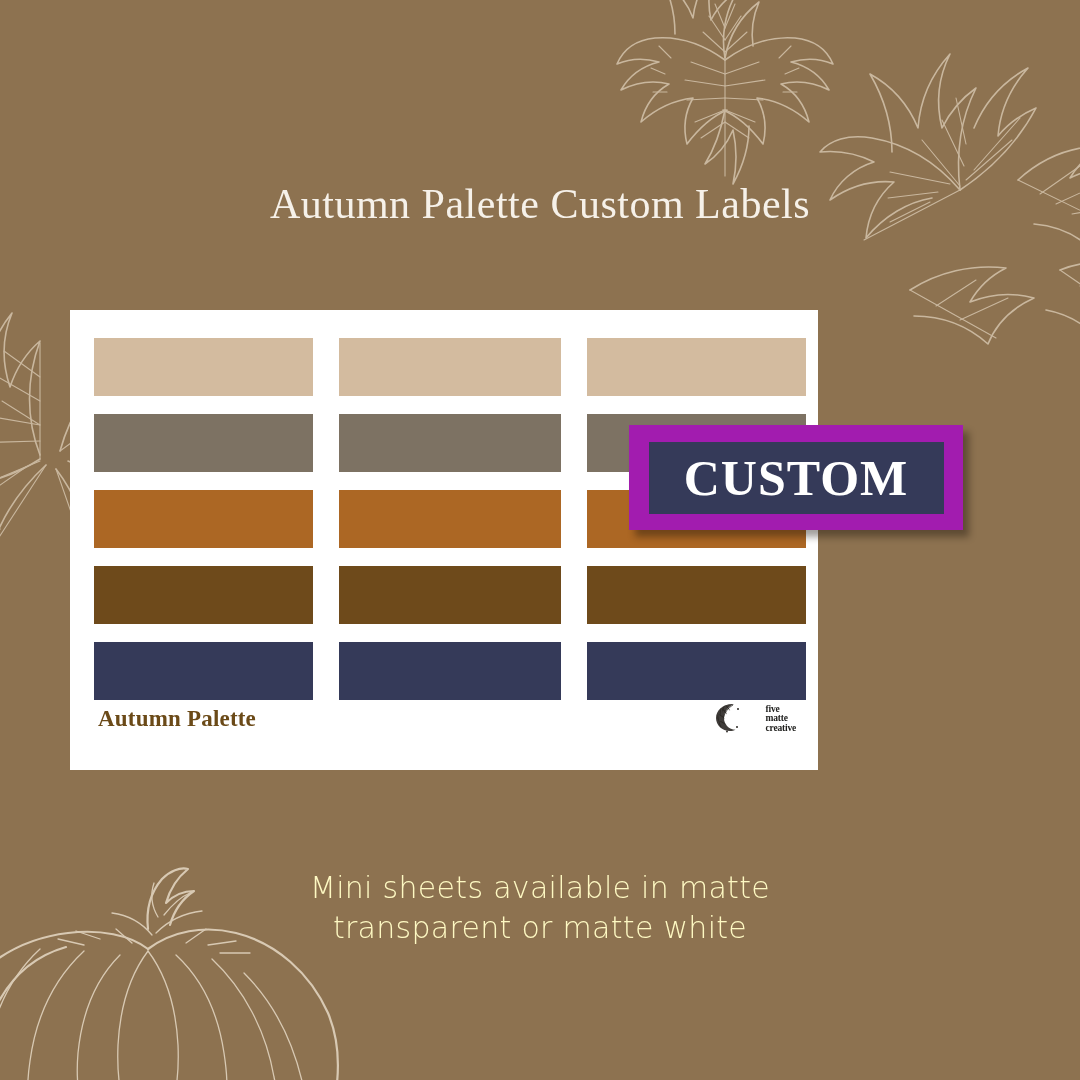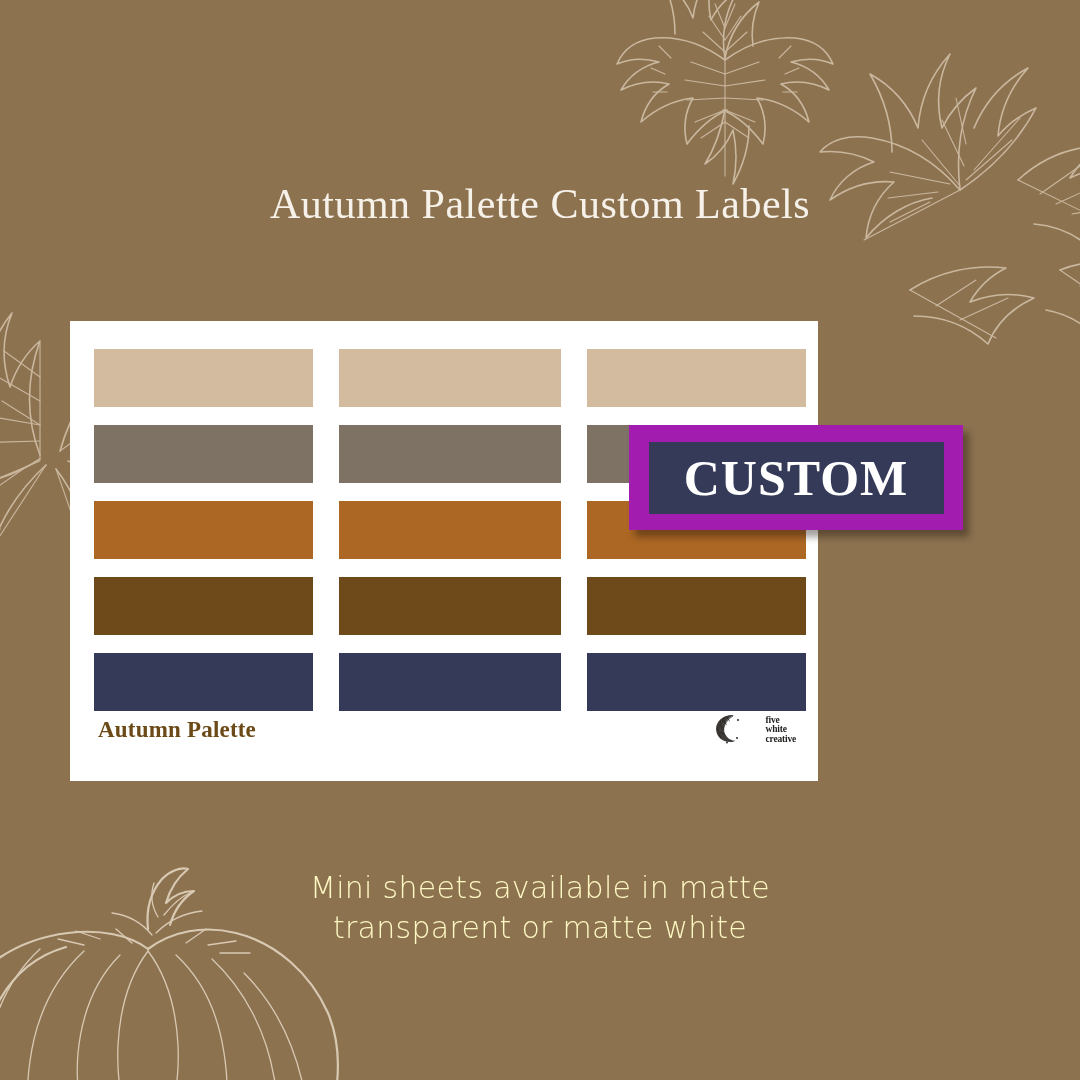--- a/index.html
+++ b/index.html
@@ -66,21 +66,21 @@
     font-size: 42px;
     font-weight: 400;
     letter-spacing: 0.5px;
     white-space: nowrap;
   }
 
   
   #sticker-sheet {
     position: absolute;
     left: 70px;
-    top: 321px;
+    top: 310px;
     width: 748px;
     height: 460px;
     background: #ffffff;
   }
   #swatch-grid {
     position: absolute;
     left: 24px;
     top: 28px;
     width: 712px;
     display: grid;
@@ -345,21 +345,21 @@
               <path d="M7 21 C10 21.2 12.6 22.6 14.4 25 M7 21 C6.6 23.6 7.6 26.2 9.6 28"></path>
               <path d="M13 5 C15.6 6.2 17.4 8.4 18.2 11 M13 5 C11 7 10 9.8 10.2 12.6"></path>
               <circle cx="26" cy="9" r="1"></circle>
               <circle cx="25" cy="27" r="1"></circle>
               <circle cx="15" cy="31.5" r="0.9"></circle>
             </g>
           </svg>
         </span>
         <span id="brand-logo-text">
           <span>five</span><br>
-          <span>white</span><br>
+          <span>matte</span><br>
           <span>creative</span>
         </span>
       </div>
     </div>
   </div>
 
   <div id="custom-badge">
     <div id="custom-badge-inner">
       <span id="custom-badge-label">CUSTOM</span>
     </div>

